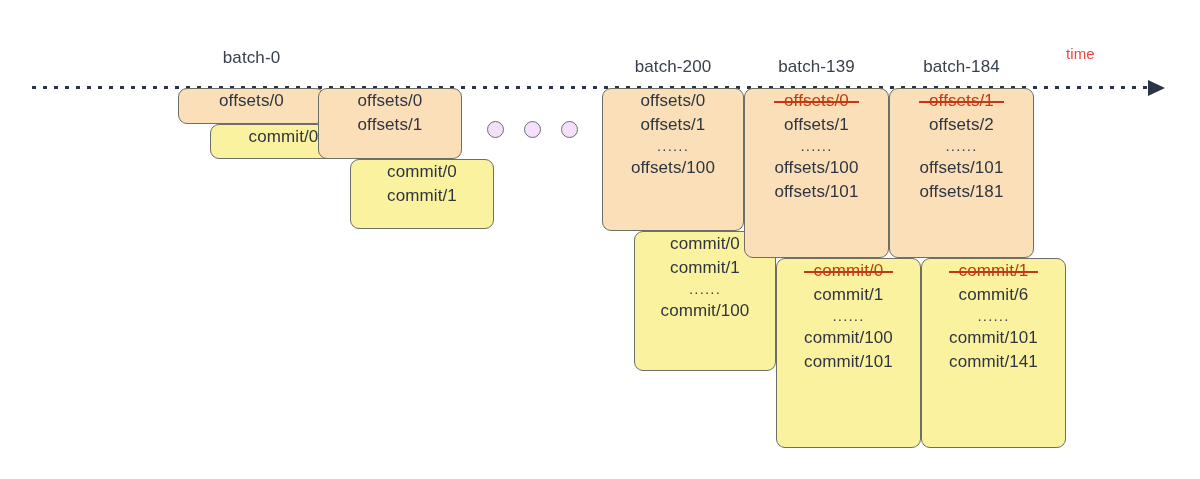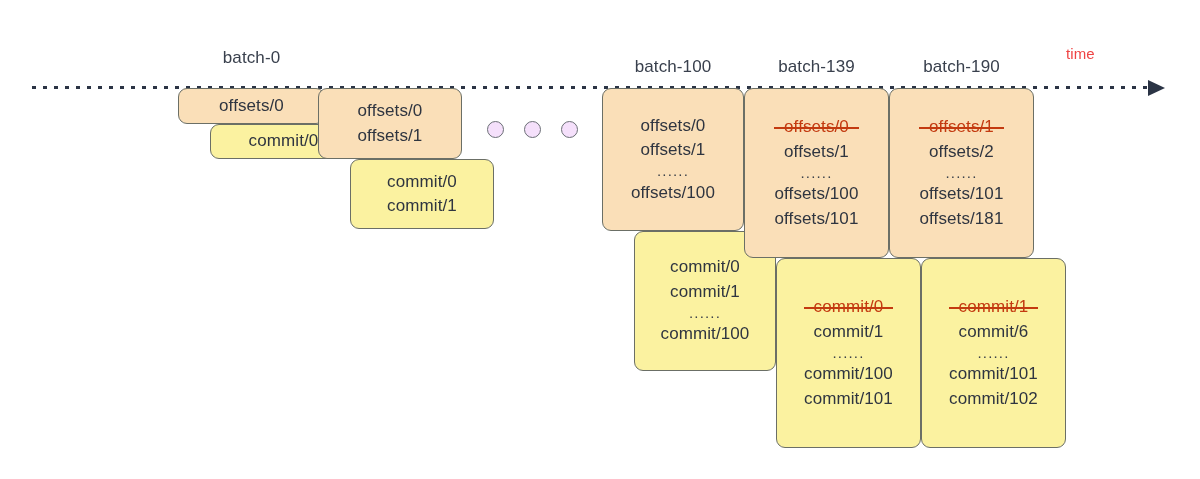--- a/index.html
+++ b/index.html
@@ -63,21 +63,20 @@
 
   
   .box {
     position: absolute;
     box-sizing: border-box;
     border: 1.4px solid #6b6f66;
     border-radius: 9px;
     display: flex;
     flex-direction: column;
     align-items: center;
-    justify-content: center;
     font-size: 17px;
     color: #2f3540;
     line-height: 1.42;
     letter-spacing: .1px;
   }
   .box.offsets { background: #fadfb8; }
   .box.commit  { background: #fbf2a0; margin-left: 32px; }
 
   .line { white-space: nowrap; }
   .line.ellipsis {
@@ -130,21 +129,21 @@
       </div>
       <div class="batch-label" style="left: 318px; top: 57px; width: 144px; margin-top: 40px;">batch-1</div>
       <div class="box offsets" style="left: 318px; width: 144px; top: 88px; height: 71px;">
         <div class="line">offsets/0</div>
         <div class="line">offsets/1</div>
       </div>
       <div class="box commit" style="left: 318px; width: 144px; top: 159px; height: 70px;">
         <div class="line">commit/0</div>
         <div class="line">commit/1</div>
       </div>
-      <div class="batch-label" style="left: 602px; top: 57px; width: 142px;">batch-100</div>
+      <div class="batch-label" style="left: 602px; top: 57px; width: 142px;">batch-200</div>
       <div class="box offsets" style="left: 602px; width: 142px; top: 88px; height: 143px;">
         <div class="line">offsets/0</div>
         <div class="line">offsets/1</div>
         <div class="line ellipsis">......</div>
         <div class="line">offsets/100</div>
       </div>
       <div class="box commit" style="left: 602px; width: 142px; top: 231px; height: 140px;">
         <div class="line">commit/0</div>
         <div class="line">commit/1</div>
         <div class="line ellipsis">......</div>
@@ -158,34 +157,34 @@
         <div class="line">offsets/100</div>
         <div class="line">offsets/101</div>
       </div>
       <div class="box commit" style="left: 744px; width: 145px; top: 258px; height: 190px;">
         <div class="line struck">commit/0</div>
         <div class="line">commit/1</div>
         <div class="line ellipsis">......</div>
         <div class="line">commit/100</div>
         <div class="line">commit/101</div>
       </div>
-      <div class="batch-label" style="left: 889px; top: 57px; width: 145px;">batch-190</div>
+      <div class="batch-label" style="left: 889px; top: 57px; width: 145px;">batch-184</div>
       <div class="box offsets" style="left: 889px; width: 145px; top: 88px; height: 170px;">
         <div class="line struck">offsets/1</div>
         <div class="line">offsets/2</div>
         <div class="line ellipsis">......</div>
         <div class="line">offsets/101</div>
         <div class="line">offsets/181</div>
       </div>
       <div class="box commit" style="left: 889px; width: 145px; top: 258px; height: 190px;">
         <div class="line struck">commit/1</div>
         <div class="line">commit/6</div>
         <div class="line ellipsis">......</div>
         <div class="line">commit/101</div>
-        <div class="line">commit/102</div>
+        <div class="line">commit/141</div>
       </div>
     </div>
   <div id="dots-layer">
       <div class="dot" style="left: 487px; top: 121px;"></div>
       <div class="dot" style="left: 524px; top: 121px;"></div>
       <div class="dot" style="left: 561px; top: 121px;"></div>
     </div>
 
 </div>
 

